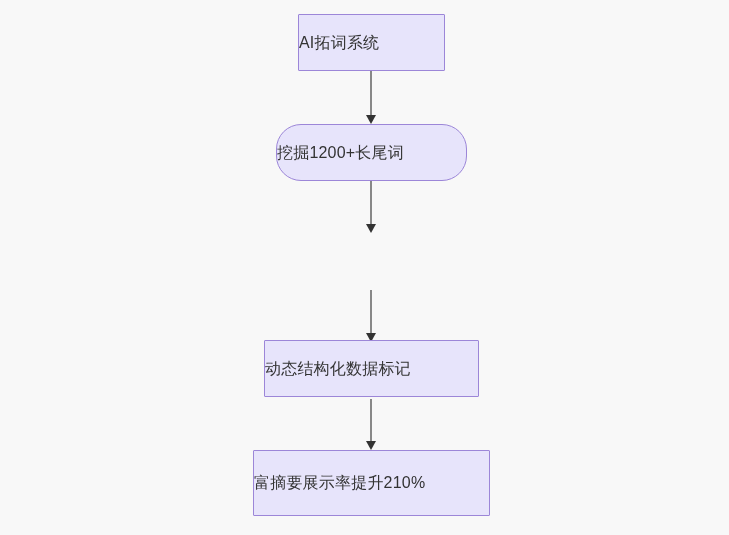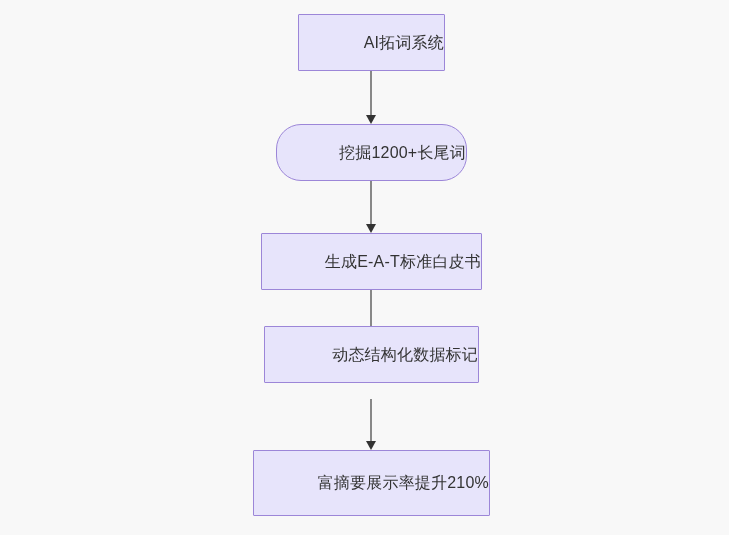--- a/index.html
+++ b/index.html
@@ -20,21 +20,21 @@
     background: #f8f8f8;
   }
   .flow-node {
     position: absolute;
     box-sizing: border-box;
     background: #e7e4fb;
     border: 1.6px solid #9c86d8;
     border-radius: 1px;
     display: flex;
     align-items: center;
-    justify-content: flex-end;
+    justify-content: flex-start;
     color: #333333;
     font-size: 16px;
     line-height: 1;
     letter-spacing: 0.2px;
     white-space: nowrap;
   }
   .flow-edge {
     position: absolute;
   }
   .flow-edge .edge-line {
@@ -83,25 +83,22 @@
   </div>
 
   <div class="flow-node" style="left:298px; top:14px; width:147px; height:57px;">
     <span>AI拓词系统</span>
   </div>
 
   <div class="flow-node" style="left:276px; top:124px; width:191px; height:57px;border-radius:25px;">
     <span>挖掘1200+长尾词</span>
   </div>
 
-  <div class="flow-node" style="left:261px; top:233px; width:221px; height:57px;">
-    <span>生成E-A-T标准白皮书</span>
-  </div>
 
-  <div class="flow-node" style="left:264px; top:326px; width:215px; height:57px;">
+  <div class="flow-node" style="left:264px; top:340px; width:215px; height:57px;">
     <span>动态结构化数据标记</span>
   </div>
 
   <div class="flow-node" style="left:253px; top:450px; width:237px; height:66px;">
     <span>富摘要展示率提升210%</span>
   </div>
 
 </div>
 
 </body></html>

